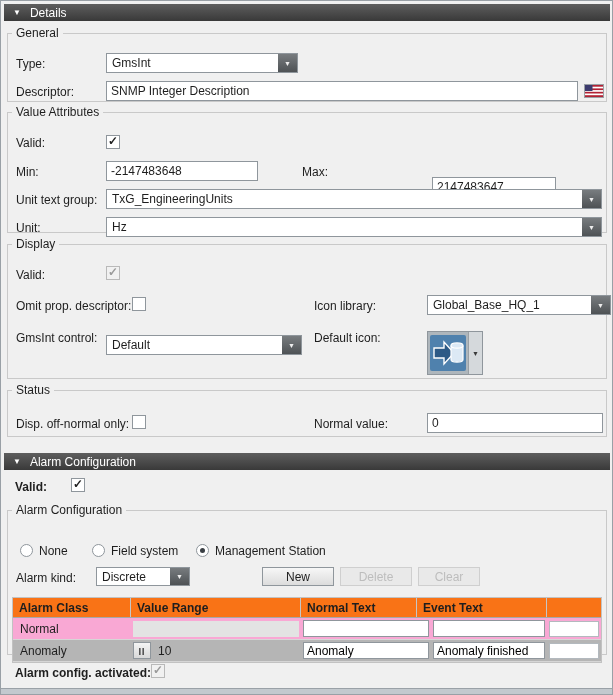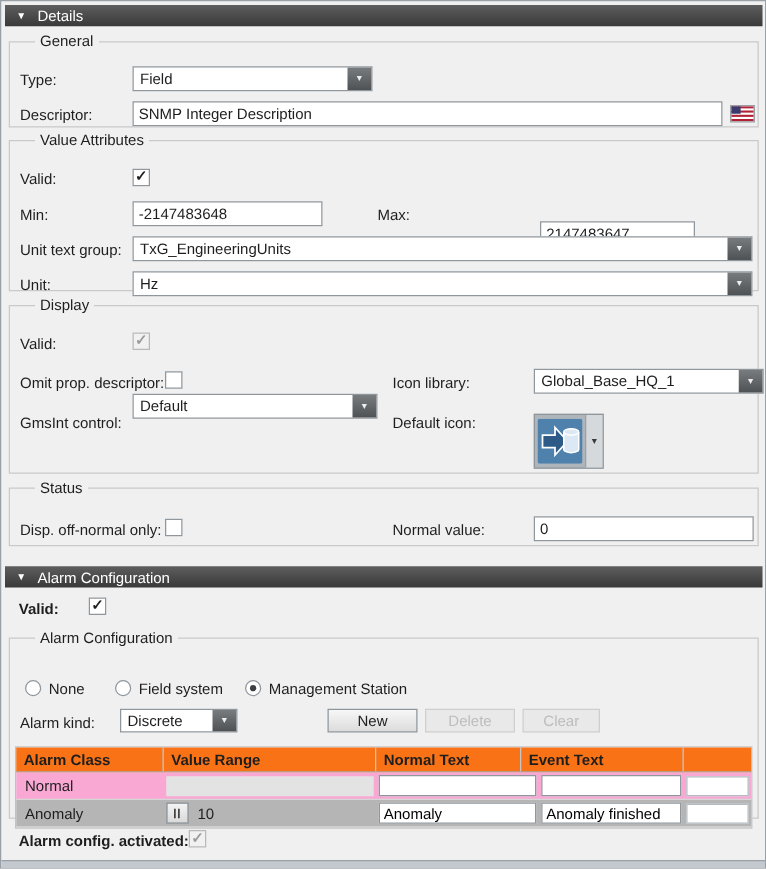--- a/index.html
+++ b/index.html
@@ -7,21 +7,21 @@
   body { font-family: "Liberation Sans", sans-serif; font-size: 12px; color: #1e1e1e; background:#e8e8e8; }
   .panel { position: relative; width: 613px; height: 695px; background: #f0f0f0; border: 1px solid #99a0a6; overflow: hidden; }
 
   .section-header { position: absolute; left: 3px; width: 606px; height: 17px;
     background: linear-gradient(#5e5e5e, #393939); color: #ffffff;
     display: flex; align-items: center; padding-left: 9px; gap: 9px; cursor: pointer; }
   .section-header .tri { font-size: 8px; line-height: 1; color: #fff; }
   .section-header .stitle { font-size: 12px; }
 
   fieldset.group { position: absolute; border: 1px solid #c9c9c9; }
-  fieldset.group legend { margin-left: 20px; padding: 0 4px; font-size: 12px; color: #1e1e1e; }
+  fieldset.group legend { margin-left: 4px; padding: 0 4px; font-size: 12px; color: #1e1e1e; }
 
   .label { position: absolute; white-space: nowrap; line-height: 14px; }
   .label.bold { font-weight: bold; }
 
   .tinput { position: absolute; height: 20px; border: 1px solid #8f969c; background: #fff;
     font: 12px "Liberation Sans", sans-serif; padding: 0 4px; color: #1e1e1e; }
 
   .combo { position: absolute; height: 20px; background: #fff; border: 1px solid #8f969c;
     display: flex; align-items: stretch; cursor: default; }
   .combo .val { flex: 1; padding: 0 5px; white-space: nowrap; overflow: hidden; display: flex; align-items: center; }
@@ -78,21 +78,21 @@
 
   <div class="section-header" style="top:3px">
     <span class="tri">▼</span>
     <span class="stitle">Details</span>
   </div>
 
   <fieldset class="group" style="left:6px; top:25px; width:600px; height:76px">
     <legend>General</legend>
     <span class="label" style="left:8px; top:17px">Type:</span>
     <div class="combo" style="left:98px; top:13px; width:192px">
-      <span class="val">Field</span>
+      <span class="val">GmsInt</span>
       <span class="cbtn">▼</span>
     </div>
     <span class="label" style="left:8px; top:45px">Descriptor:</span>
     <input class="tinput" style="left: 98px; top: 41px; width: 472px;" value="SNMP Integer Description">
     <span class="flag" style="left:576px; top:44px">
       <svg width="18" height="12" viewBox="0 0 18 12">
         <rect width="18" height="12" fill="#b22234"></rect>
         <g fill="#ffffff">
           <rect y="1.7" width="18" height="1.7"></rect>
           <rect y="5.1" width="18" height="1.7"></rect>
@@ -142,21 +142,21 @@
         <span class="mark">✓</span>
       </span>
 
     <span class="label" style="left:306px; top:48px">Icon library:</span>
     <div class="combo" style="left:419px; top:44px; width:184px">
       <span class="val">Global_Base_HQ_1</span>
       <span class="cbtn">▼</span>
     </div>
 
     <span class="label" style="left:8px; top:80px">GmsInt control:</span>
-    <div class="combo" style="left:98px; top:64px; width:196px">
+    <div class="combo" style="left:98px; top:84px; width:196px">
       <span class="val">Default</span>
       <span class="cbtn">▼</span>
     </div>
 
     <span class="label" style="left:306px; top:80px">Default icon:</span>
     <div class="icon-button" style="left:419px; top:80px">
       <span class="icon-img">
         <svg width="36" height="36" viewBox="0 0 36 36">
           <rect width="36" height="36" rx="2" fill="#4f81ad"></rect>
           <path d="M4 13 h10 v-6 l10 11 -10 11 v-6 h-10 z" fill="#2d5a86" stroke="#ffffff" stroke-width="1.4"></path>

